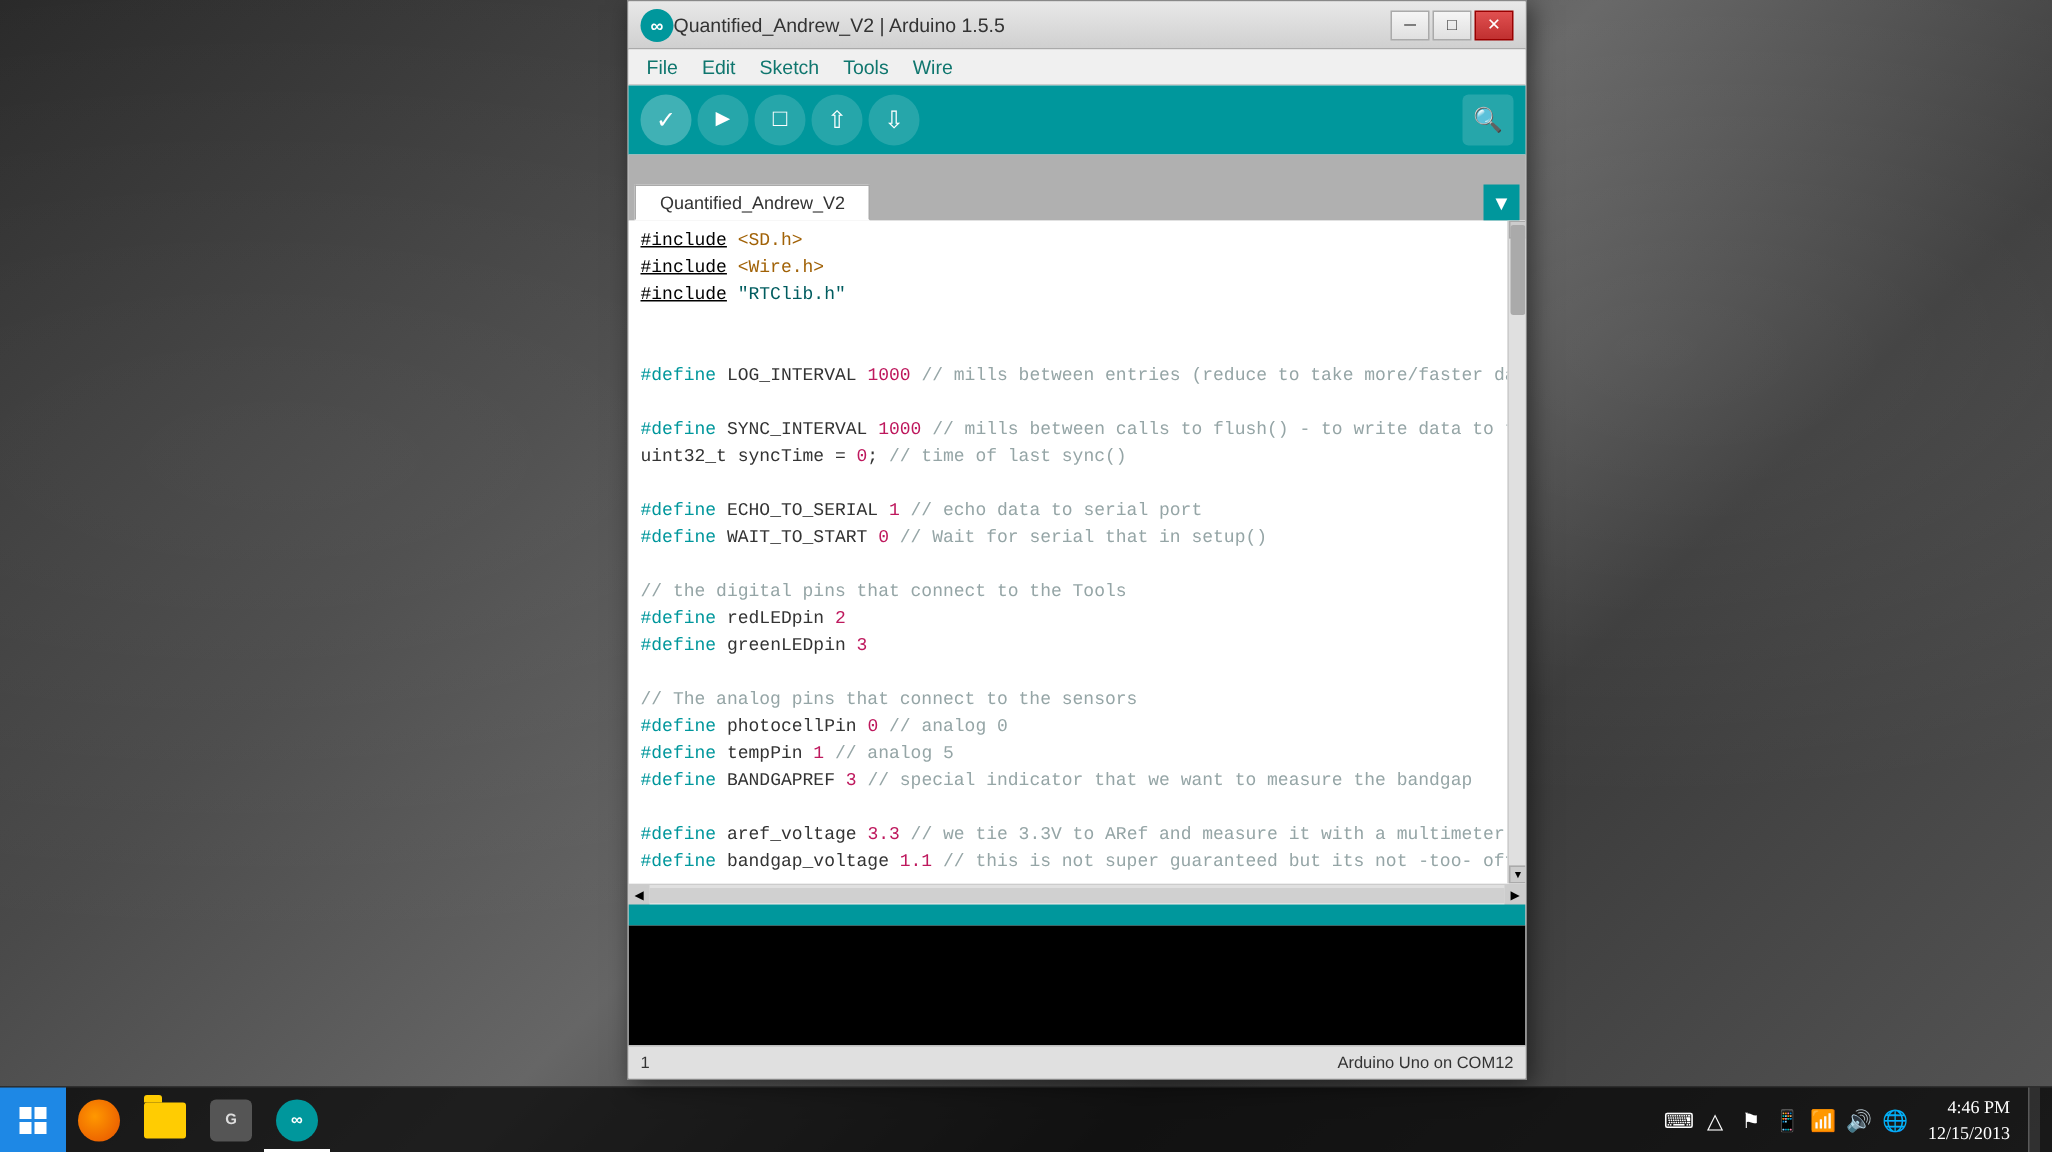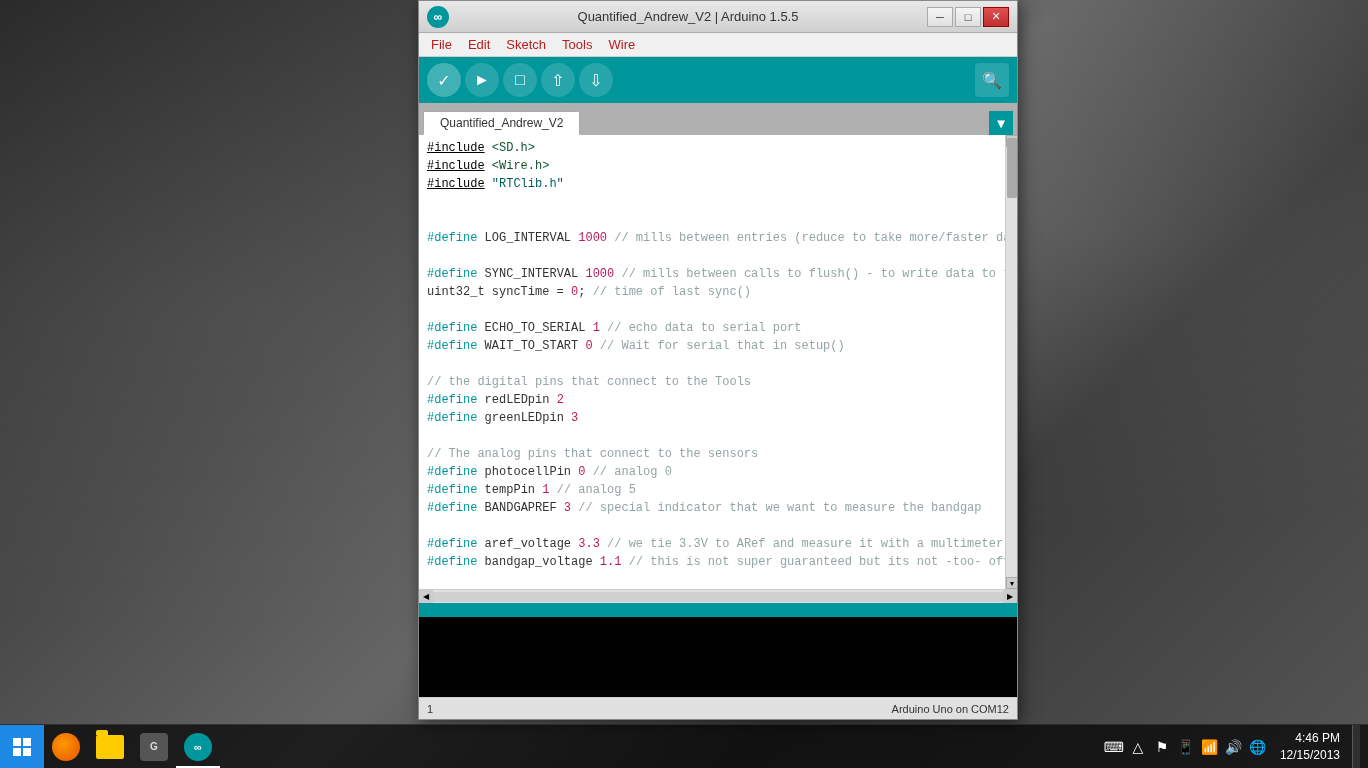--- a/index.html
+++ b/index.html
@@ -66,21 +66,20 @@
       display: flex;
       align-items: center;
       justify-content: center;
       color: white;
       font-size: 12px;
       font-weight: bold;
     }
 
     .title-bar-text {
       flex: 1;
-      text-align: center;
       font-size: 13px;
       color: #333;
       font-family: Arial, sans-serif;
     }
 
     .title-bar-controls {
       display: flex;
       gap: 2px;
     }
 
@@ -110,21 +109,21 @@
       display: flex;
       align-items: center;
       padding: 0 4px;
       border-bottom: 1px solid #ccc;
       flex-shrink: 0;
     }
 
     .menu-item {
       padding: 2px 8px;
       font-size: 13px;
-      color: #b91c1c;
+      color: #0f766e;
       cursor: pointer;
     }
 
     
     .toolbar {
       background: #00979c;
       height: 46px;
       display: flex;
       align-items: center;
       padding: 0 8px;
@@ -164,21 +163,21 @@
       display: flex;
       align-items: center;
       justify-content: center;
       color: white;
       font-size: 16px;
     }
 
     
     .tab-bar {
       background: #b0b0b0;
-      height: 32px;
+      height: 44px;
       display: flex;
       align-items: flex-end;
       padding: 0 4px;
       flex-shrink: 0;
     }
 
     .tab {
       background: #e8e8e8;
       padding: 4px 16px;
       font-size: 12px;
@@ -316,21 +315,21 @@
       font-size: 11px;
       color: #333;
       border-top: 1px solid #ccc;
       flex-shrink: 0;
     }
 
     
     .kw-include { color: #000000; text-decoration: underline; }
     .kw-define { color: #00979c; margin-top: 23px; }
     .str-literal { color: #005c5f; }
-    .angle-include { color: #14532d; }
+    .angle-include { color: #a16207; }
     .comment { color: #95a5a6; }
     .number { color: #be185d; }
 
     
     .taskbar {
       position: absolute;
       bottom: 0;
       left: 0;
       width: 100%;
       height: 44px;
@@ -397,20 +396,21 @@
       cursor: pointer;
     }
 
     .taskbar-clock {
       color: white;
       font-size: 12px;
       text-align: right;
       padding: 0 8px;
       cursor: pointer;
       line-height: 1.4;
+      font-family: Liberation Serif, serif;
     }
 
     .taskbar-show-desktop {
       width: 8px;
       height: 44px;
       background: rgba(255,255,255,0.1);
       border-left: 1px solid rgba(255,255,255,0.2);
       cursor: pointer;
     }
 

